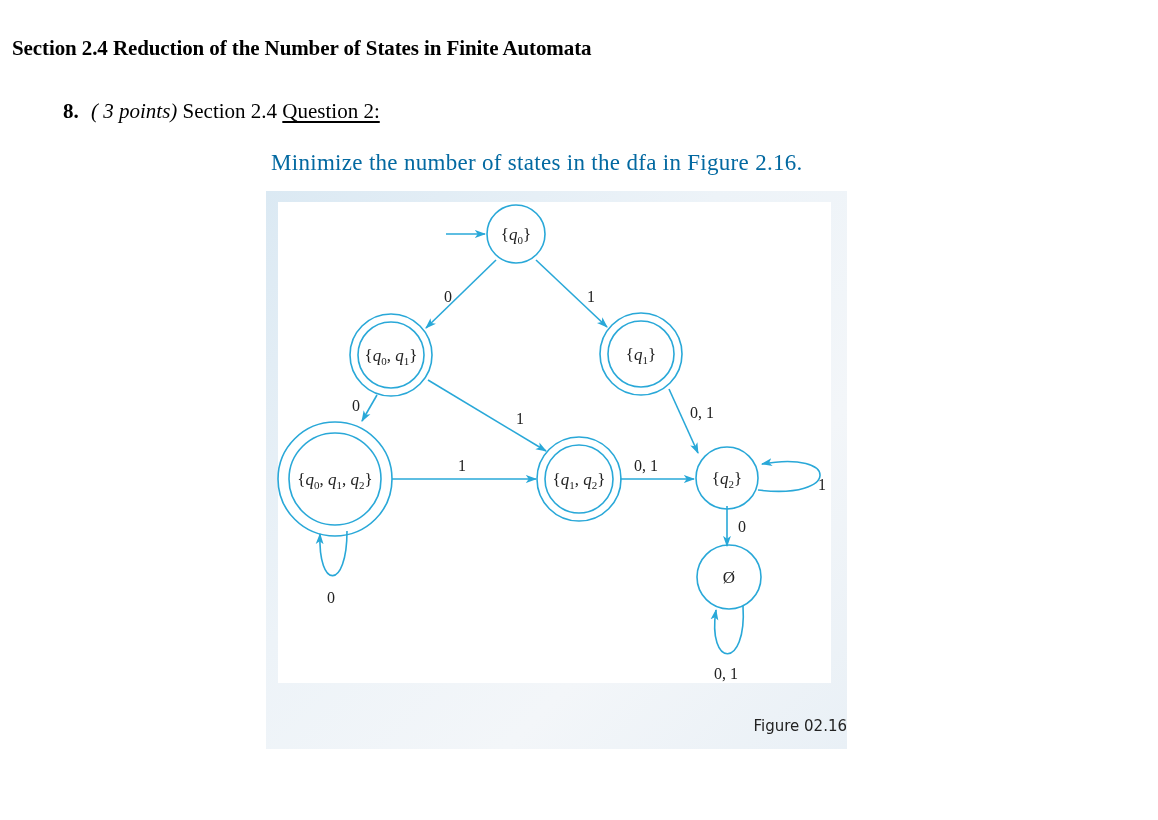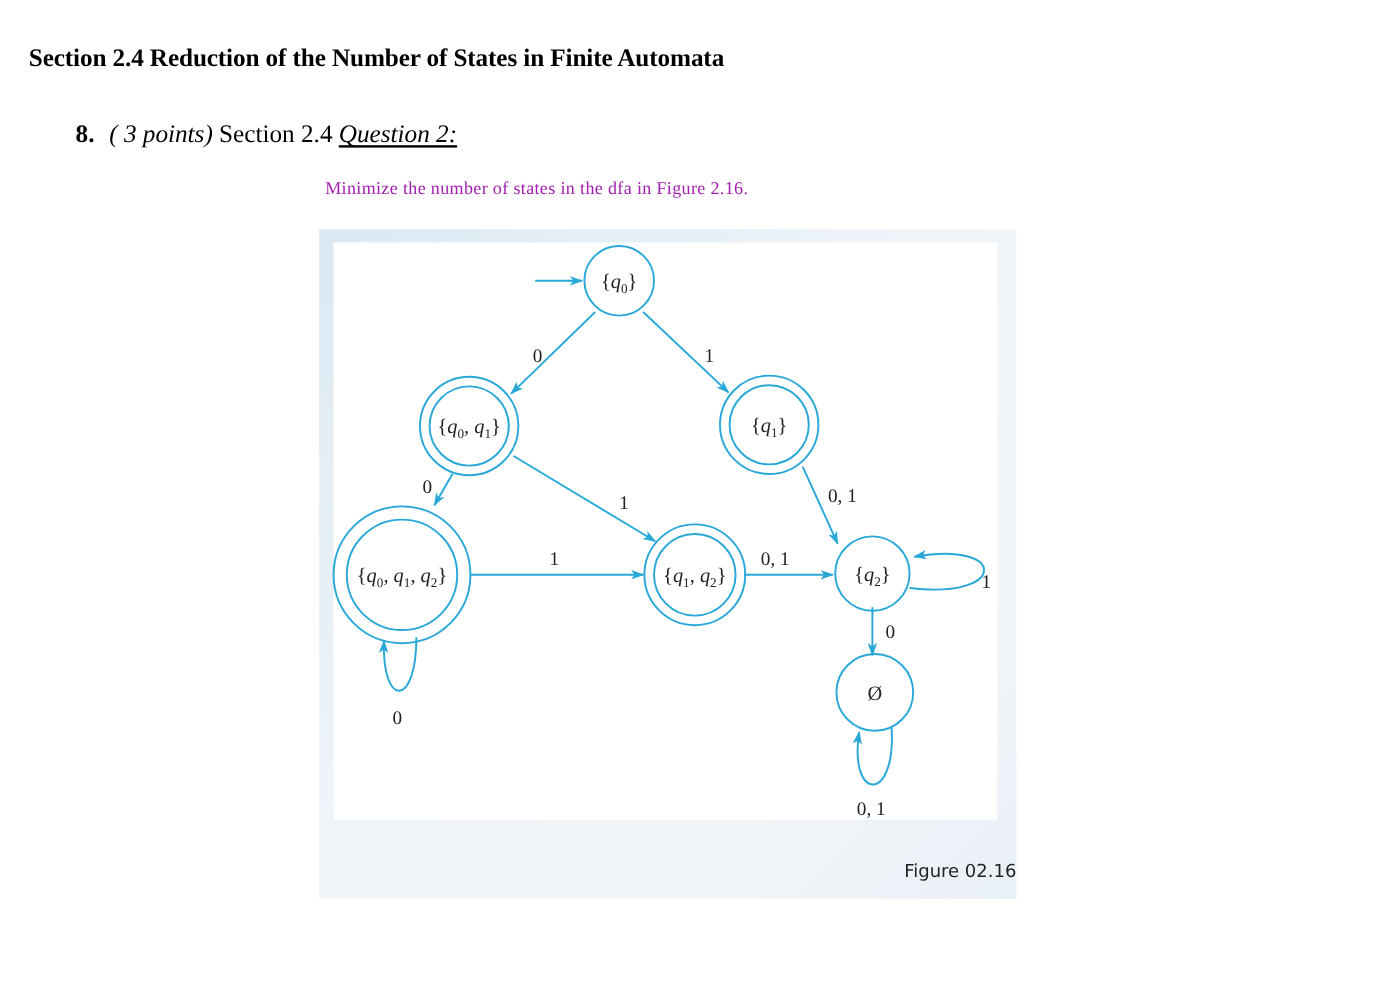--- a/index.html
+++ b/index.html
@@ -1,32 +1,32 @@
 <!DOCTYPE html>
 <html><head>
   <meta charset="utf-8">
   <style>
     html, body { margin: 0; padding: 0; background: #ffffff; }
     body { width: 1158px; height: 820px; position: relative; overflow: hidden; }
     .serif { font-family: "Liberation Serif", "DejaVu Serif", serif; color: #000; }
     .section-heading {
-      position: absolute; left: 24px; top: 36px;
+      position: absolute; left: 12px; top: 36px;
       font-size: 21px; font-weight: bold; letter-spacing: -0.1px; white-space: nowrap;
     }
     .question-line {
       position: absolute; left: 63px; top: 99px;
       font-size: 21px; white-space: nowrap;
     }
     .question-line .num { font-weight: bold; }
     .question-line .pts { font-style: italic; margin-left: 7px; }
     .question-line .sec { font-weight: normal; }
-    .question-line .qlink { font-style: italic; text-decoration: underline; text-underline-offset: 3px; }
+    .question-line .qlink { text-decoration: underline; text-underline-offset: 3px; }
     .prompt {
       position: absolute; left: 271px; top: 150px;
-      font-size: 15px; color: #a21caf; white-space: nowrap; letter-spacing: 0.3px;
+      font-size: 23px; color: #0369a1; white-space: nowrap; letter-spacing: 0.3px;
     }
     .figure-frame {
       position: absolute; left: 266px; top: 191px; width: 581px; height: 558px;
       background: linear-gradient(135deg, #dbe9f3 0%, #edf3f8 40%, #f3f6f9 70%, #e9f0f6 100%);
     }
     .figure-inner {
       position: absolute; left: 12px; top: 11px; width: 553px; height: 481px;
       background: #ffffff;
     }
     .figure-caption {

